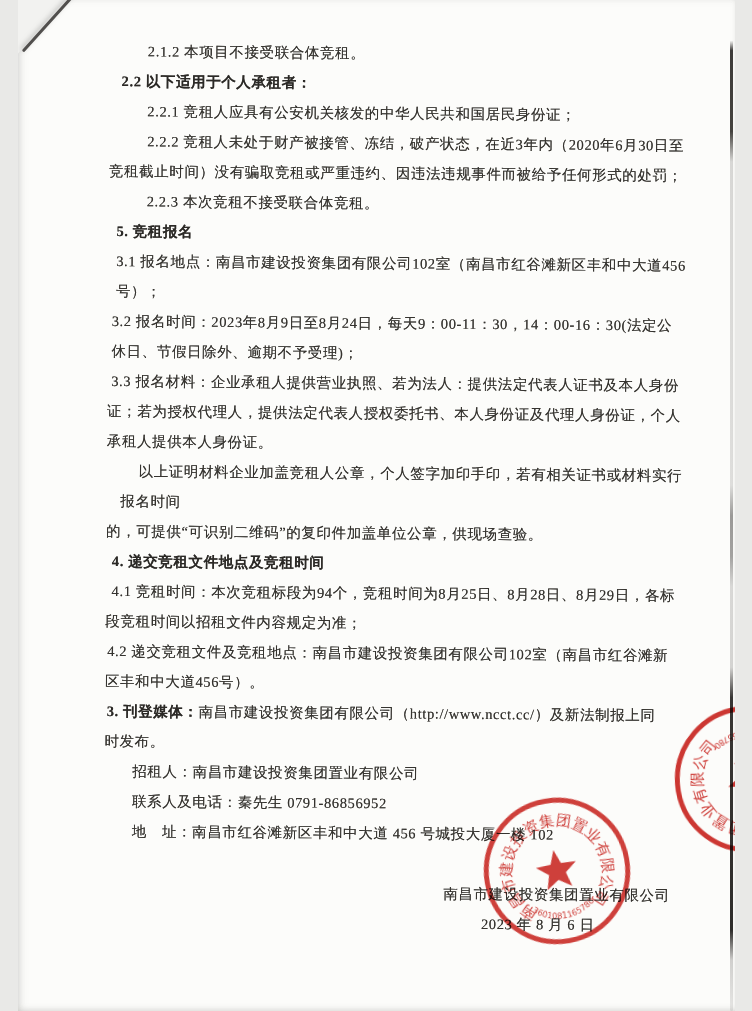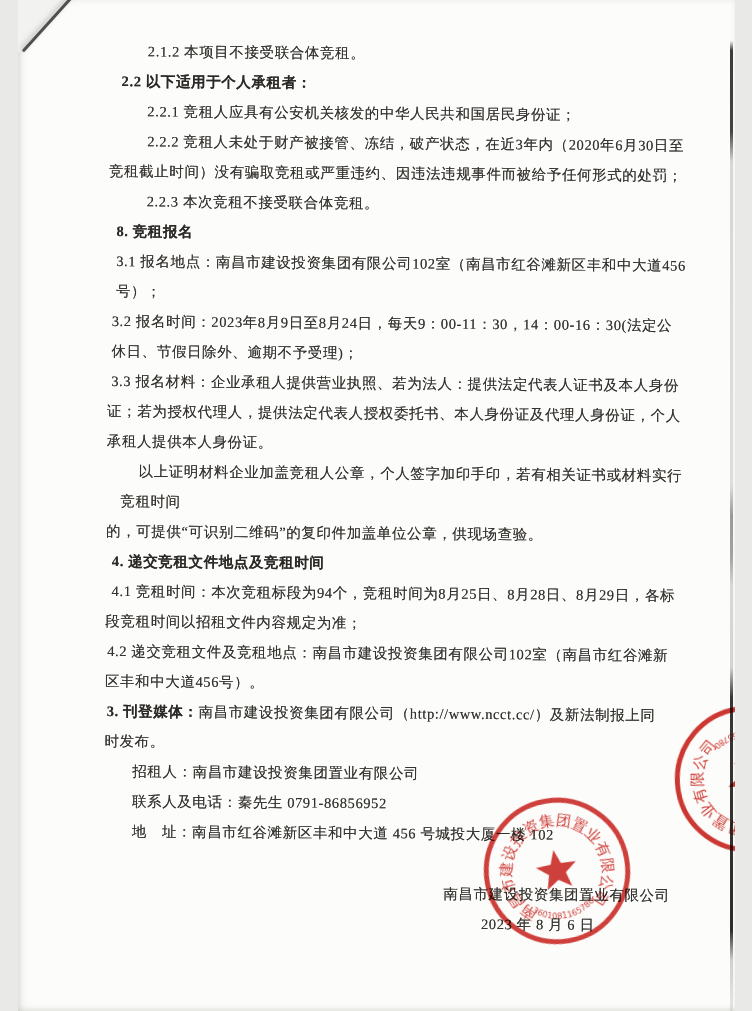--- a/index.html
+++ b/index.html
@@ -55,30 +55,30 @@
   <div class="corner-line"></div>
   <div class="edge-line"></div>
 
   <div class="doc" id="doc-lines">
       <div class="line" style="padding-left: 38px;"><span>2.1.2  本项目不接受联合体竞租。</span></div>
       <div class="line" style="padding-left: 12px;"><span class="b">2.2  以下适用于个人承租者：</span></div>
       <div class="line" style="padding-left: 38px;"><span>2.2.1  竞租人应具有公安机关核发的中华人民共和国居民身份证；</span></div>
       <div class="line" style="padding-left: 38px;"><span>2.2.2  竞租人未处于财产被接管、冻结，破产状态，在近3年内（2020年6月30日至</span></div>
       <div class="line" style="padding-left: 0px;"><span>竞租截止时间）没有骗取竞租或严重违约、因违法违规事件而被给予任何形式的处罚；</span></div>
       <div class="line" style="padding-left: 38px;"><span>2.2.3  本次竞租不接受联合体竞租。</span></div>
-      <div class="line" style="padding-left: 8px;"><span class="b">8. 竞租报名</span></div>
+      <div class="line" style="padding-left: 8px;"><span class="b">5. 竞租报名</span></div>
       <div class="line" style="padding-left: 8px;"><span>3.1 报名地点：南昌市建设投资集团有限公司102室（南昌市红谷滩新区丰和中大道456</span></div>
       <div class="line" style="padding-left: 8px;"><span>号）；</span></div>
       <div class="line" style="padding-left: 4px;"><span>3.2 报名时间：2023年8月9日至8月24日，每天9：00-11：30，14：00-16：30(法定公</span></div>
       <div class="line" style="padding-left: 4px;"><span>休日、节假日除外、逾期不予受理)；</span></div>
       <div class="line" style="padding-left: 4px;"><span>3.3 报名材料：企业承租人提供营业执照、若为法人：提供法定代表人证书及本人身份</span></div>
       <div class="line" style="padding-left: 0px;"><span>证；若为授权代理人，提供法定代表人授权委托书、本人身份证及代理人身份证，个人</span></div>
       <div class="line" style="padding-left: 0px;"><span>承租人提供本人身份证。</span></div>
       <div class="line" style="padding-left: 32px;"><span>以上证明材料企业加盖竞租人公章，个人签字加印手印，若有相关证书或材料实行</span></div>
-      <div class="line" style="padding-left: 14px;"><span>竞租时间</span></div>
+      <div class="line" style="padding-left: 14px;"><span>报名时间</span></div>
       <div class="line" style="padding-left: 0px;"><span>的，可提供“可识别二维码”的复印件加盖单位公章，供现场查验。</span></div>
       <div class="line" style="padding-left: 6px;"><span class="b">4. 递交竞租文件地点及竞租时间</span></div>
       <div class="line" style="padding-left: 6px;"><span>4.1 竞租时间：本次竞租标段为94个，竞租时间为8月25日、8月28日、8月29日，各标</span></div>
       <div class="line" style="padding-left: 0px;"><span>段竞租时间以招租文件内容规定为准；</span></div>
       <div class="line" style="padding-left: 2px;"><span>4.2 递交竞租文件及竞租地点：南昌市建设投资集团有限公司102室（南昌市红谷滩新</span></div>
       <div class="line" style="padding-left: 0px;"><span>区丰和中大道456号）。</span></div>
       <div class="line" style="padding-left: 2px;"><span class="b">3. 刊登媒体：</span><span>南昌市建设投资集团有限公司（http://www.ncct.cc/）及新法制报上同</span></div>
       <div class="line" style="padding-left: 0px;"><span>时发布。</span></div>
       <div class="line" style="padding-left: 28px;"><span>招租人：南昌市建设投资集团置业有限公司</span></div>
       <div class="line" style="padding-left: 28px;"><span>联系人及电话：秦先生   0791-86856952</span></div>

